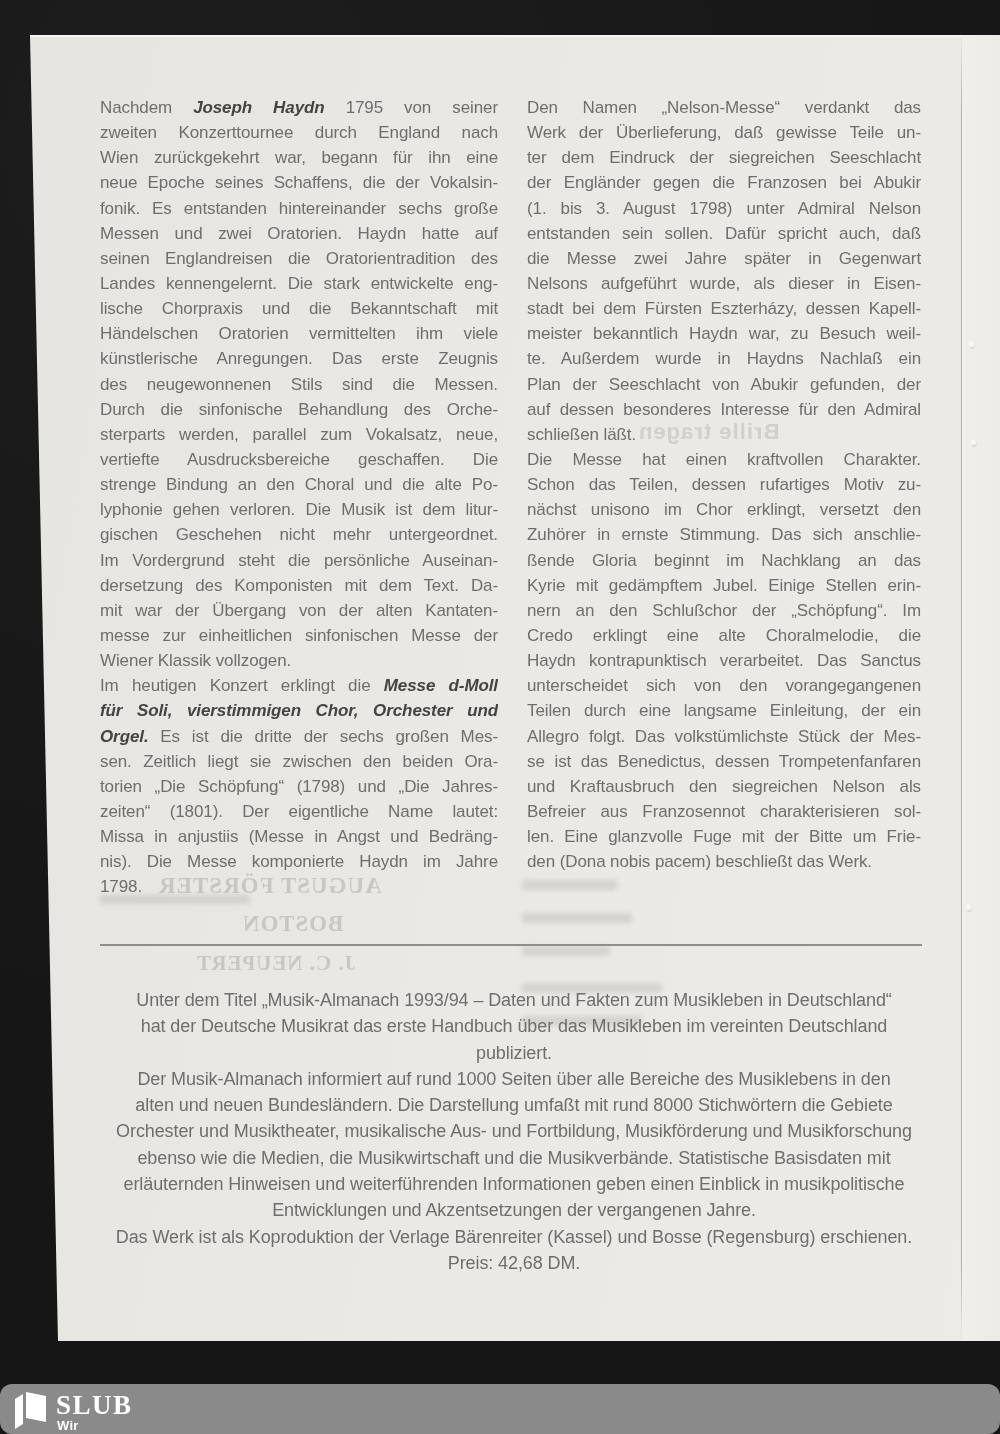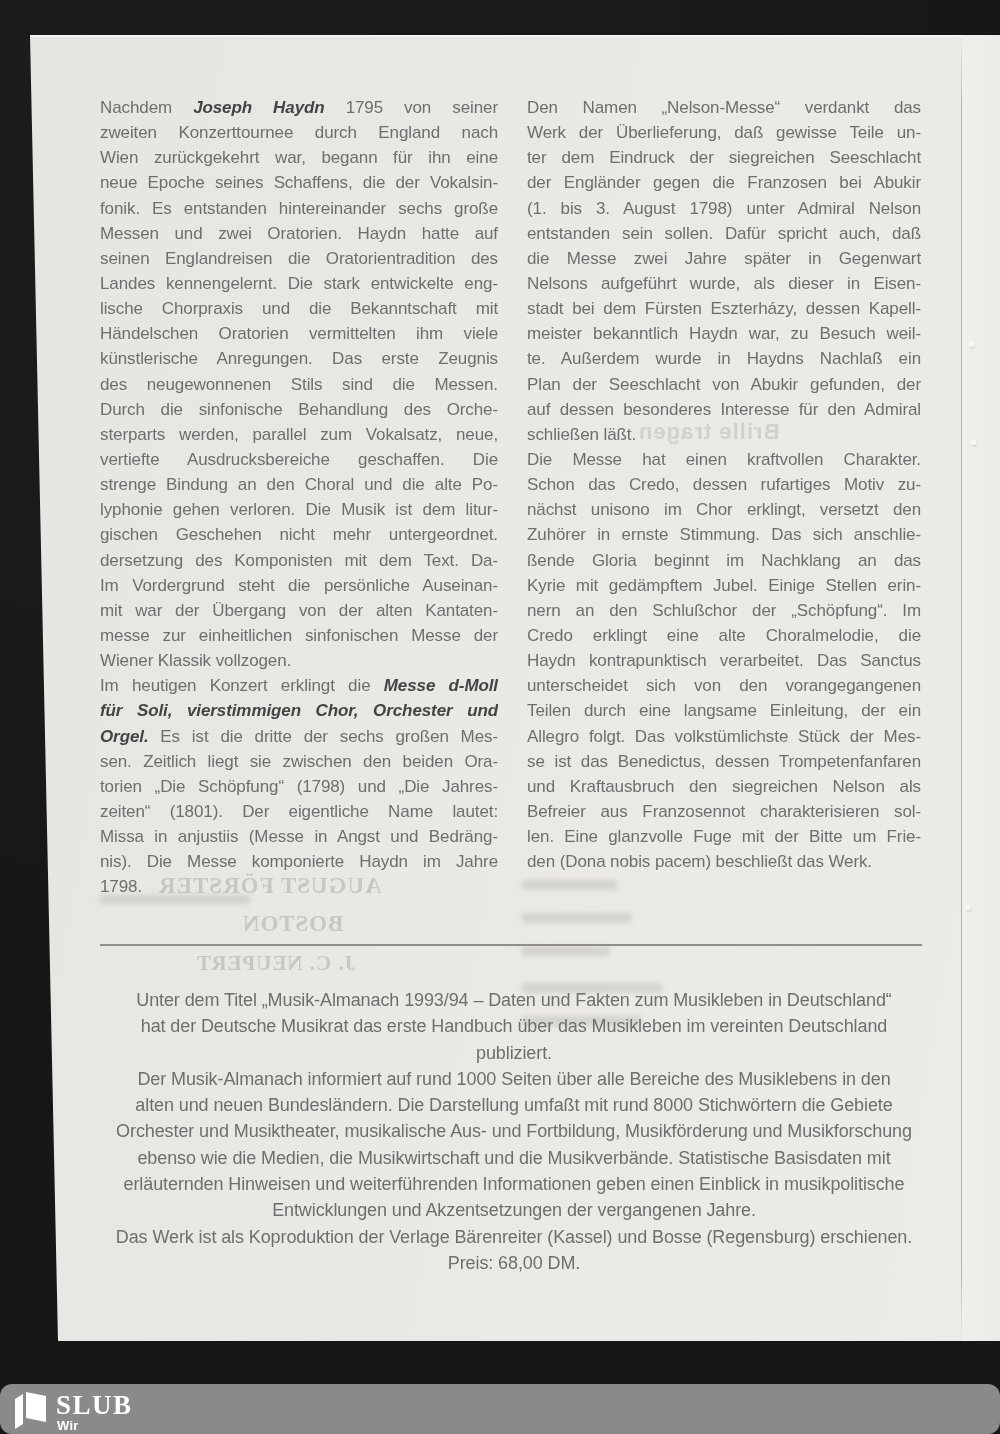--- a/index.html
+++ b/index.html
@@ -87,22 +87,22 @@
       <div class="line">lische Chorpraxis und die Bekanntschaft mit</div>
       <div class="line">Händelschen Oratorien vermittelten ihm viele</div>
       <div class="line">künstlerische Anregungen. Das erste Zeugnis</div>
       <div class="line">des neugewonnenen Stils sind die Messen.</div>
       <div class="line">Durch die sinfonische Behandlung des Orche-</div>
       <div class="line">sterparts werden, parallel zum Vokalsatz, neue,</div>
       <div class="line">vertiefte Ausdrucksbereiche geschaffen. Die</div>
       <div class="line">strenge Bindung an den Choral und die alte Po-</div>
       <div class="line">lyphonie gehen verloren. Die Musik ist dem litur-</div>
       <div class="line">gischen Geschehen nicht mehr untergeordnet.</div>
+      <div class="line">Im Vordergrund steht die persönliche Auseinan-</div>
       <div class="line">dersetzung des Komponisten mit dem Text. Da-</div>
-      <div class="line">Im Vordergrund steht die persönliche Auseinan-</div>
       <div class="line">mit war der Übergang von der alten Kantaten-</div>
       <div class="line">messe zur einheitlichen sinfonischen Messe der</div>
       <div class="line end">Wiener Klassik vollzogen.</div>
       <div class="line">Im heutigen Konzert erklingt die <b>Messe d-Moll</b></div>
       <div class="line"><b>für Soli, vierstimmigen Chor, Orchester und</b></div>
       <div class="line"><b>Orgel.</b> Es ist die dritte der sechs großen Mes-</div>
       <div class="line">sen. Zeitlich liegt sie zwischen den beiden Ora-</div>
       <div class="line">torien „Die Schöpfung“ (1798) und „Die Jahres-</div>
       <div class="line">zeiten“ (1801). Der eigentliche Name lautet:</div>
       <div class="line">Missa in anjustiis (Messe in Angst und Bedräng-</div>
@@ -118,21 +118,21 @@
       <div class="line">entstanden sein sollen. Dafür spricht auch, daß</div>
       <div class="line">die Messe zwei Jahre später in Gegenwart</div>
       <div class="line">Nelsons aufgeführt wurde, als dieser in Eisen-</div>
       <div class="line">stadt bei dem Fürsten Eszterházy, dessen Kapell-</div>
       <div class="line">meister bekanntlich Haydn war, zu Besuch weil-</div>
       <div class="line">te. Außerdem wurde in Haydns Nachlaß ein</div>
       <div class="line">Plan der Seeschlacht von Abukir gefunden, der</div>
       <div class="line">auf dessen besonderes Interesse für den Admiral</div>
       <div class="line end">schließen läßt.</div>
       <div class="line">Die Messe hat einen kraftvollen Charakter.</div>
-      <div class="line">Schon das Credo, dessen rufartiges Motiv zu-</div>
+      <div class="line">Schon das Teilen, dessen rufartiges Motiv zu-</div>
       <div class="line">nächst unisono im Chor erklingt, versetzt den</div>
       <div class="line">Zuhörer in ernste Stimmung. Das sich anschlie-</div>
       <div class="line">ßende Gloria beginnt im Nachklang an das</div>
       <div class="line">Kyrie mit gedämpftem Jubel. Einige Stellen erin-</div>
       <div class="line">nern an den Schlußchor der „Schöpfung“. Im</div>
       <div class="line">Credo erklingt eine alte Choralmelodie, die</div>
       <div class="line">Haydn kontrapunktisch verarbeitet. Das Sanctus</div>
       <div class="line">unterscheidet sich von den vorangegangenen</div>
       <div class="line">Teilen durch eine langsame Einleitung, der ein</div>
       <div class="line">Allegro folgt. Das volkstümlichste Stück der Mes-</div>
@@ -149,21 +149,21 @@
       <div class="line">Unter dem Titel „Musik-Almanach 1993/94 – Daten und Fakten zum Musikleben in Deutschland“</div>
       <div class="line">hat der Deutsche Musikrat das erste Handbuch über das Musikleben im vereinten Deutschland</div>
       <div class="line end">publiziert.</div>
       <div class="line">Der Musik-Almanach informiert auf rund 1000 Seiten über alle Bereiche des Musiklebens in den</div>
       <div class="line">alten und neuen Bundesländern. Die Darstellung umfaßt mit rund 8000 Stichwörtern die Gebiete</div>
       <div class="line">Orchester und Musiktheater, musikalische Aus- und Fortbildung, Musikförderung und Musikforschung</div>
       <div class="line">ebenso wie die Medien, die Musikwirtschaft und die Musikverbände. Statistische Basisdaten mit</div>
       <div class="line">erläuternden Hinweisen und weiterführenden Informationen geben einen Einblick in musikpolitische</div>
       <div class="line end">Entwicklungen und Akzentsetzungen der vergangenen Jahre.</div>
       <div class="line">Das Werk ist als Koproduktion der Verlage Bärenreiter (Kassel) und Bosse (Regensburg) erschienen.</div>
-      <div class="line end">Preis: 68,00 DM.</div>
+      <div class="line end">Preis: 42,68 DM.</div>
     </div>
 </div>
 
 <div class="footer">
   <div class="slub">
     <svg class="book-icon" width="34" height="40" viewBox="0 0 34 40">
       <polygon points="1,10 9,5 9,35 1,40" fill="#ffffff"></polygon>
       <polygon points="12,3 32,7 32,33 12,29" fill="#ffffff"></polygon>
     </svg>
     <div class="slub-word">SLUB</div>

